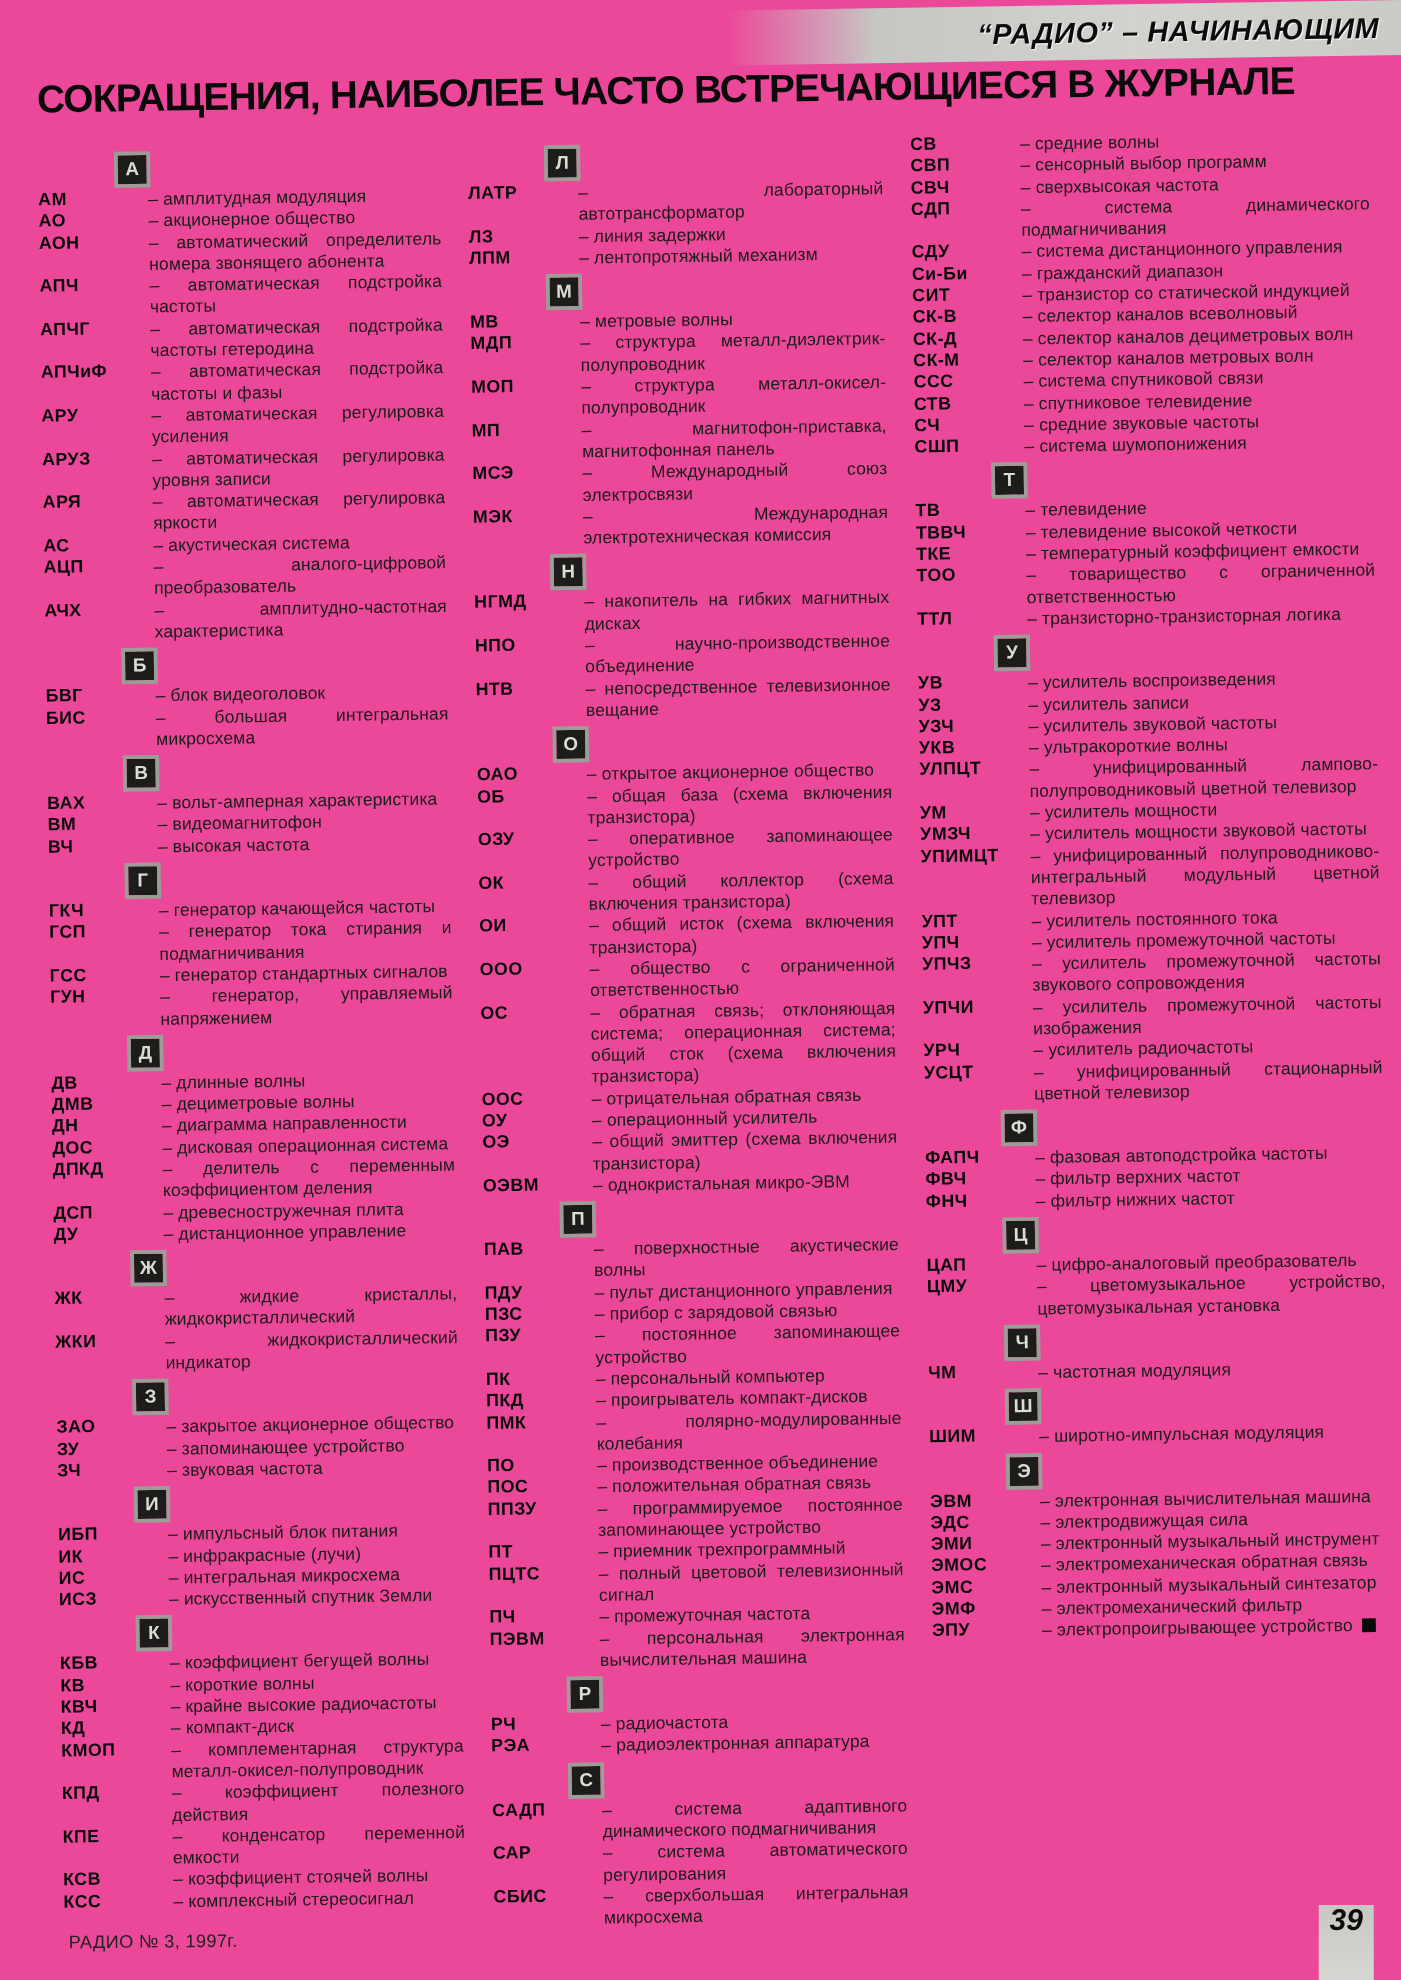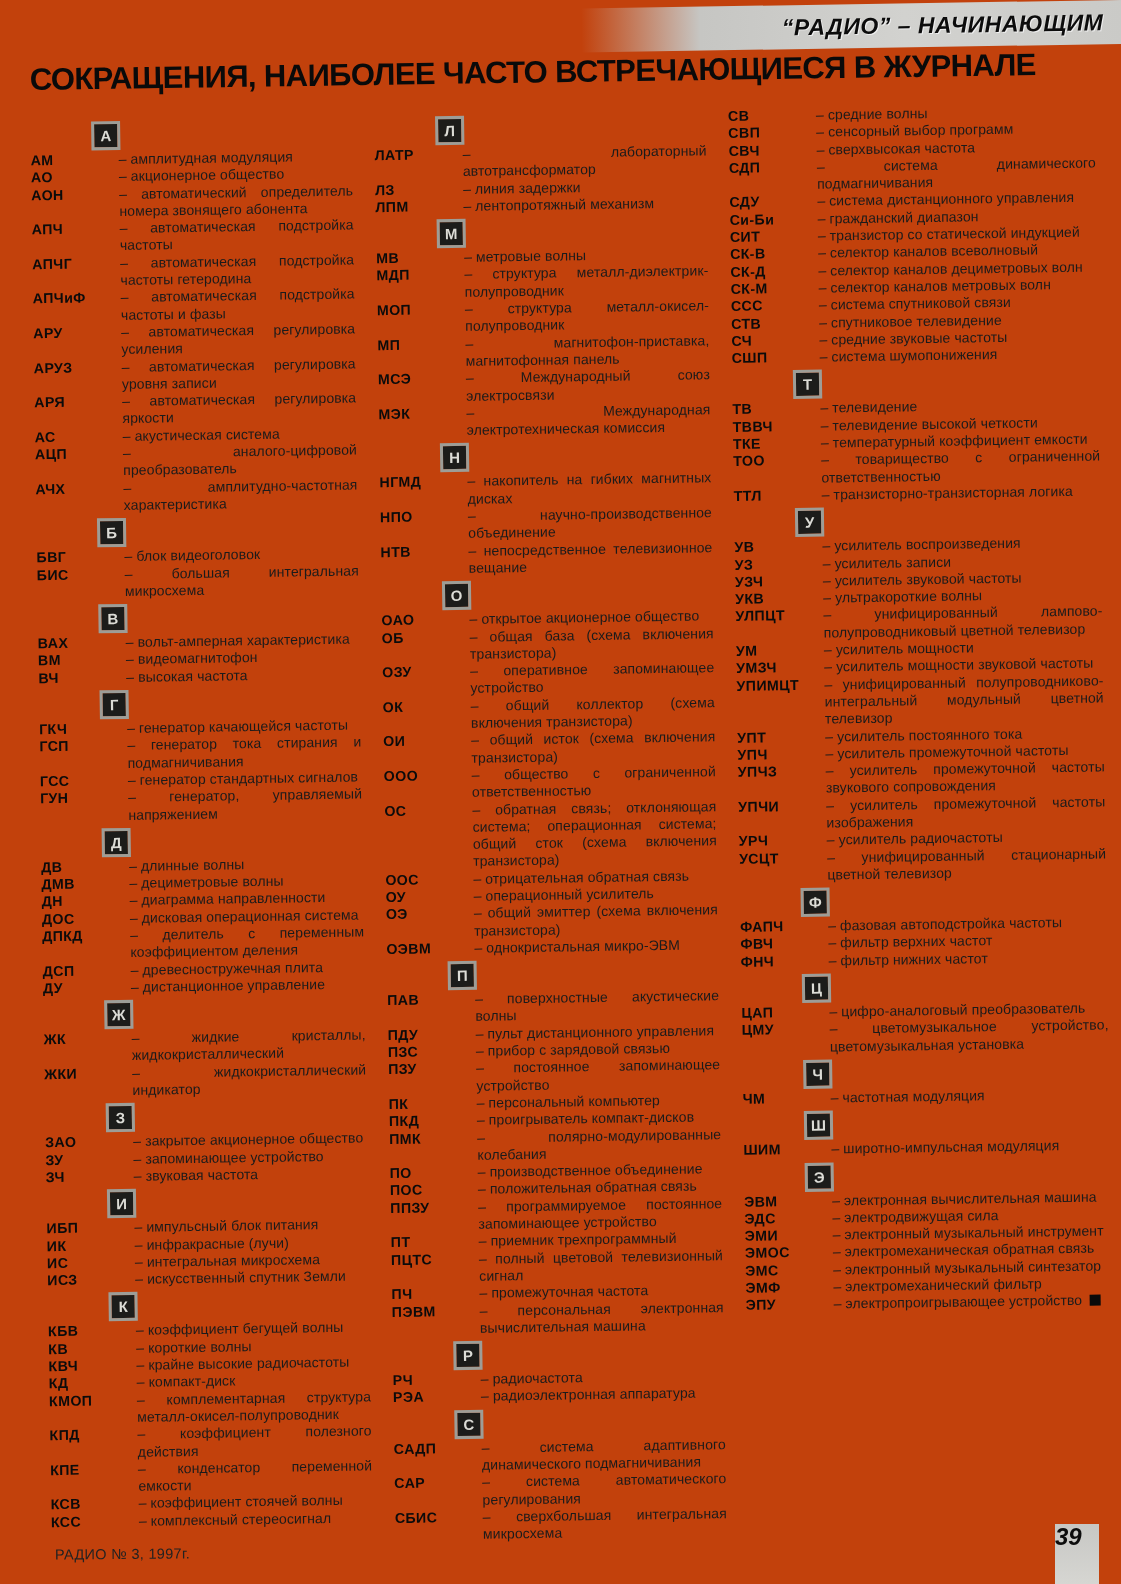--- a/index.html
+++ b/index.html
@@ -1,18 +1,18 @@
 <!DOCTYPE html>
 <html><head>
 <meta charset="utf-8">
 <style>
   html,body{margin:0;padding:0;background:#e8e8e4;}
   .page{
     position:relative;width:1121px;height:1584px;margin:0 auto;
-    background:#c2410c;overflow:hidden;
+    background:#ec4899;overflow:hidden;
     font-family:"Liberation Sans",sans-serif;color:#141414;
   }
   
   .banner{
     position:absolute;top:0;right:0;width:540px;height:44px;
     background:linear-gradient(90deg,rgba(195,195,195,0) 0%,#c6c6c3 22%,#d2d2cf 60%,#cacac7 100%);
     transform:rotate(-0.9deg);transform-origin:100% 0;
     display:flex;align-items:center;justify-content:flex-end;
   }
   .banner-text{
@@ -55,21 +55,21 @@
   }
   .endsq{display:inline-block;width:11px;height:11px;background:#0a0a0a;margin-left:8px;transform:translateY(1px);}
   
   .footer-issue{
     position:absolute;left:55px;top:1546px;font-size:14.5px;color:#222;
     letter-spacing:0.3px;transform:rotate(-0.5deg);
   }
   .pageno-box{
     position:absolute;right:22px;top:1524px;width:44px;height:60px;
     background:linear-gradient(180deg,#c7c7c4,#d6d6d2);
-    display:flex;justify-content:flex-start;align-items:flex-start;
+    display:flex;justify-content:center;align-items:flex-start;
   }
   .pageno{font-weight:700;font-size:24px;color:#0d0d0d;line-height:1.1;font-style:italic;}
 </style>
 </head>
 <body>
 
 <div class="page">
 
   <div class="banner">
     <span class="banner-text">“РАДИО” – НАЧИНАЮЩИМ</span>

